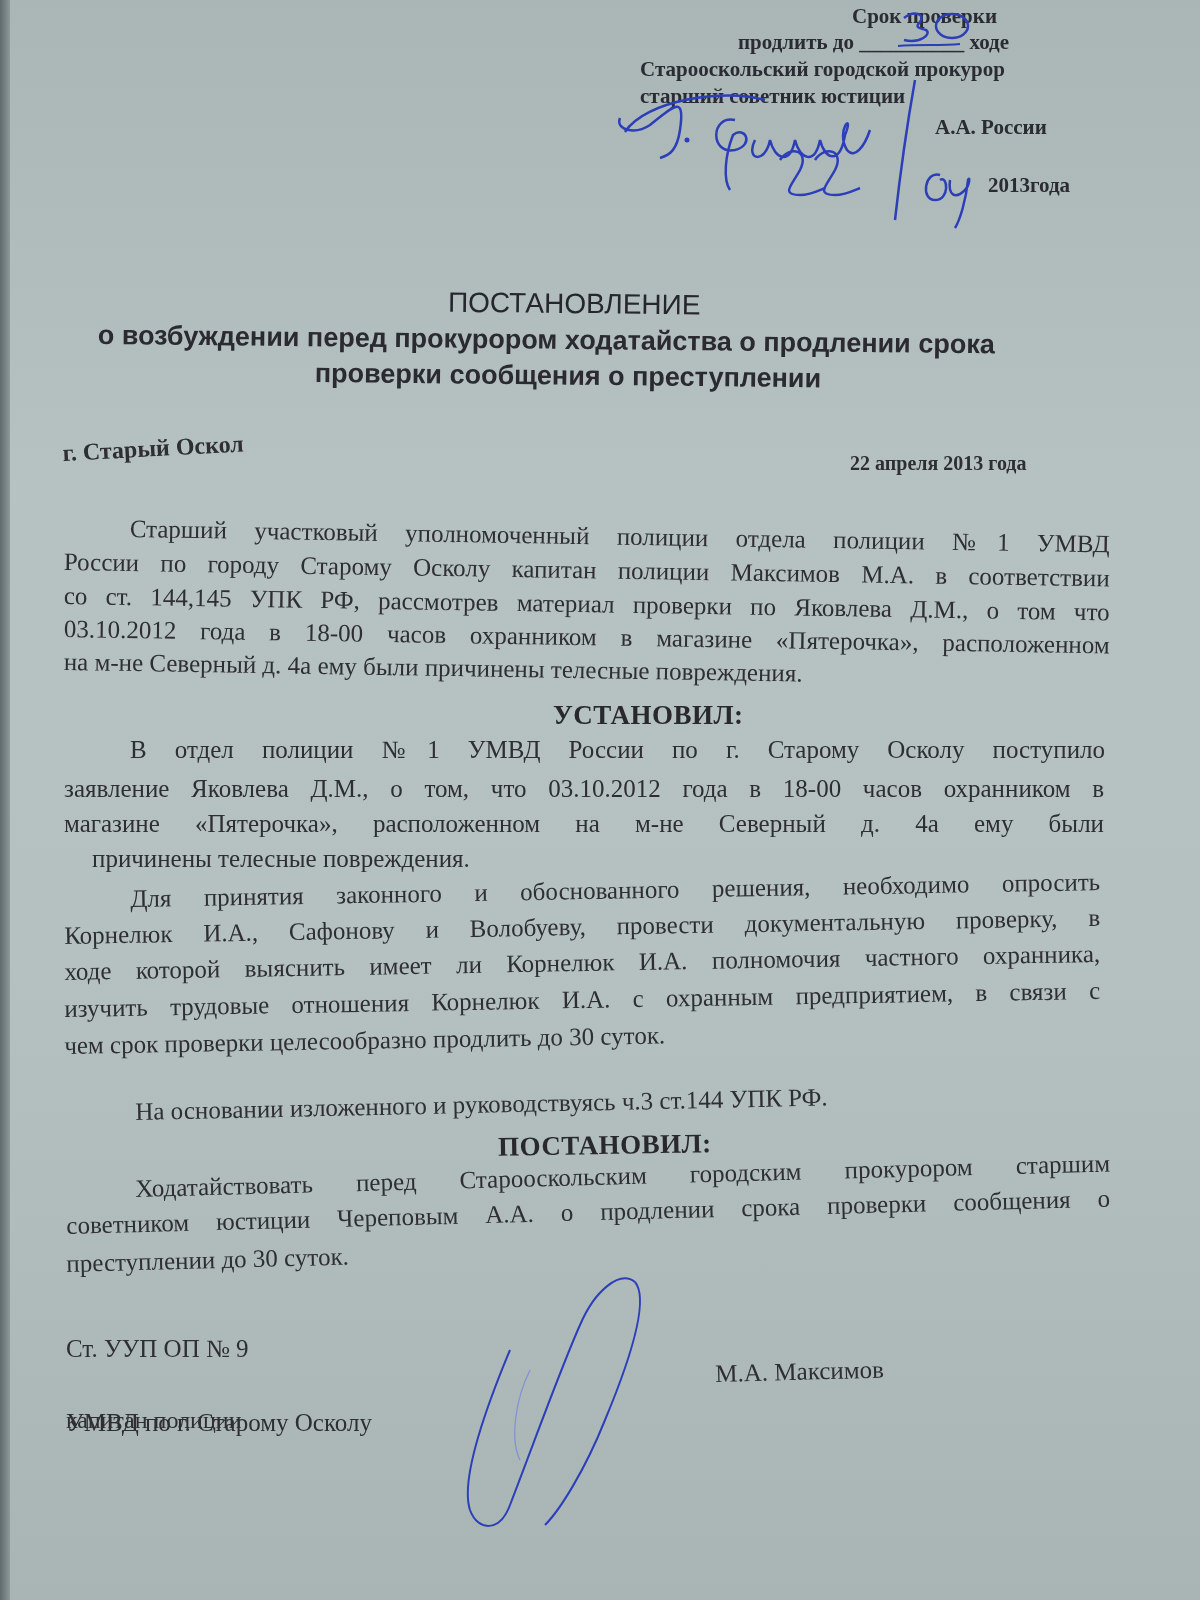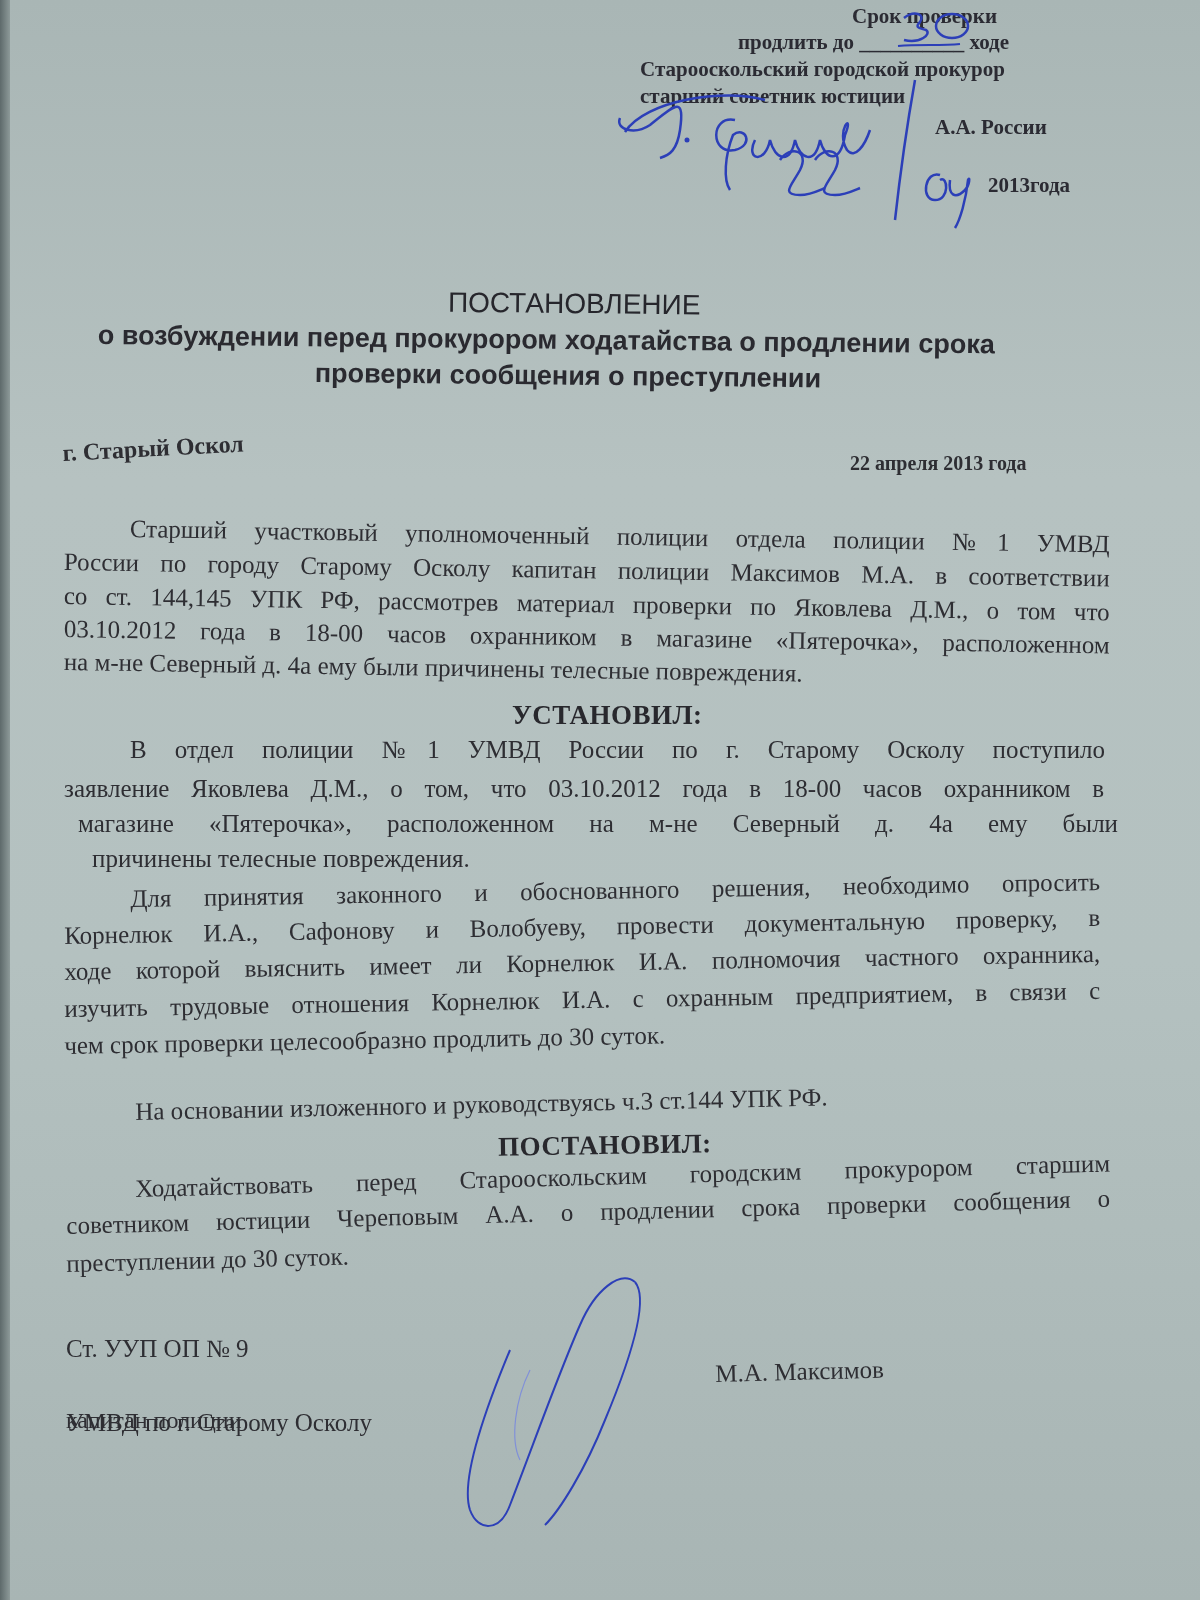--- a/index.html
+++ b/index.html
@@ -74,25 +74,25 @@
   <div class="abs body-text" style="left:840px; top:452px; font-weight:bold; font-size:20px;">22 апреля 2013 года</div>
 
   <div>
     <div class="abs body-text justify" style="left:120px; top:515px; width:980px; transform:rotate(0.9deg); transform-origin:left top;">Старший участковый уполномоченный полиции отдела полиции №1 УМВД</div>
     <div class="abs body-text justify" style="left:54px; top:548px; width:1046px; transform:rotate(0.9deg); transform-origin:left top;">России по городу Старому Осколу капитан полиции Максимов М.А. в соответствии</div>
     <div class="abs body-text justify" style="left:54px; top:582px; width:1046px; transform:rotate(0.9deg); transform-origin:left top;">со ст. 144,145 УПК РФ, рассмотрев материал проверки по Яковлева Д.М., о том что</div>
     <div class="abs body-text justify" style="left:54px; top:615px; width:1046px; transform:rotate(0.9deg); transform-origin:left top;">03.10.2012 года в 18-00 часов охранником в магазине «Пятерочка», расположенном</div>
     <div class="abs body-text" style="left:54px; top:648px; transform:rotate(0.9deg); transform-origin:left top;">на м-не Северный д. 4а ему были причинены телесные повреждения.</div>
   </div>
 
-  <div class="abs heading" style="left:502px; top:700px;">УСТАНОВИЛ:</div>
+  <div class="abs heading" style="left:543px; top:700px;">УСТАНОВИЛ:</div>
   <div>
     <div class="abs body-text justify" style="left:120px; top:736px; width:975px;">В отдел полиции №1 УМВД России по г. Старому Осколу поступило</div>
     <div class="abs body-text justify" style="left:54px; top:775px; width:1040px;">заявление Яковлева Д.М., о том, что   03.10.2012 года в 18-00 часов охранником в</div>
-    <div class="abs body-text justify" style="left:54px; top:810px; width:1040px;margin-left:14px;">магазине «Пятерочка», расположенном на м-не Северный д. 4а ему были</div>
+    <div class="abs body-text justify" style="left:54px; top:810px; width:1040px;">магазине «Пятерочка», расположенном на м-не Северный д. 4а ему были</div>
     <div class="abs body-text" style="left:54px; top:845px;margin-left:28px;">причинены телесные повреждения.</div>
   </div>
 
   <div>
     <div class="abs body-text justify" style="left:120px; top:885px; width:970px; transform:rotate(-1deg); transform-origin:left top;">Для принятия законного и обоснованного решения, необходимо опросить</div>
     <div class="abs body-text justify" style="left:54px; top:922px; width:1036px; transform:rotate(-1deg); transform-origin:left top;">Корнелюк И.А., Сафонову и Волобуеву, провести документальную проверку, в</div>
     <div class="abs body-text justify" style="left:54px; top:958px; width:1036px; transform:rotate(-1deg); transform-origin:left top;">ходе которой выяснить имеет ли Корнелюк И.А. полномочия частного охранника,</div>
     <div class="abs body-text justify" style="left:54px; top:995px; width:1036px; transform:rotate(-1deg); transform-origin:left top;">изучить трудовые отношения Корнелюк И.А. с охранным предприятием, в связи с</div>
     <div class="abs body-text" style="left:54px; top:1032px; transform:rotate(-1deg); transform-origin:left top;">чем срок проверки целесообразно продлить до 30 суток.</div>
   </div>

